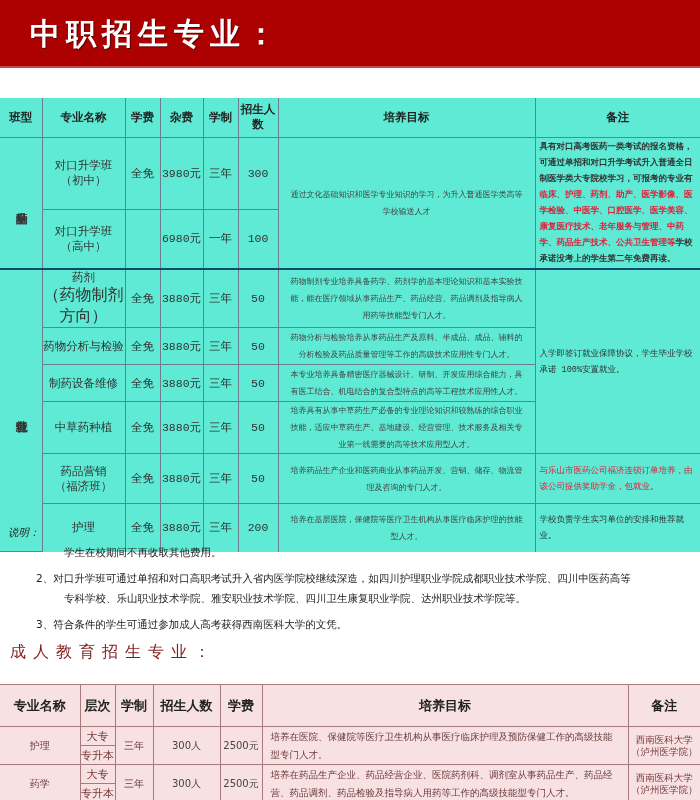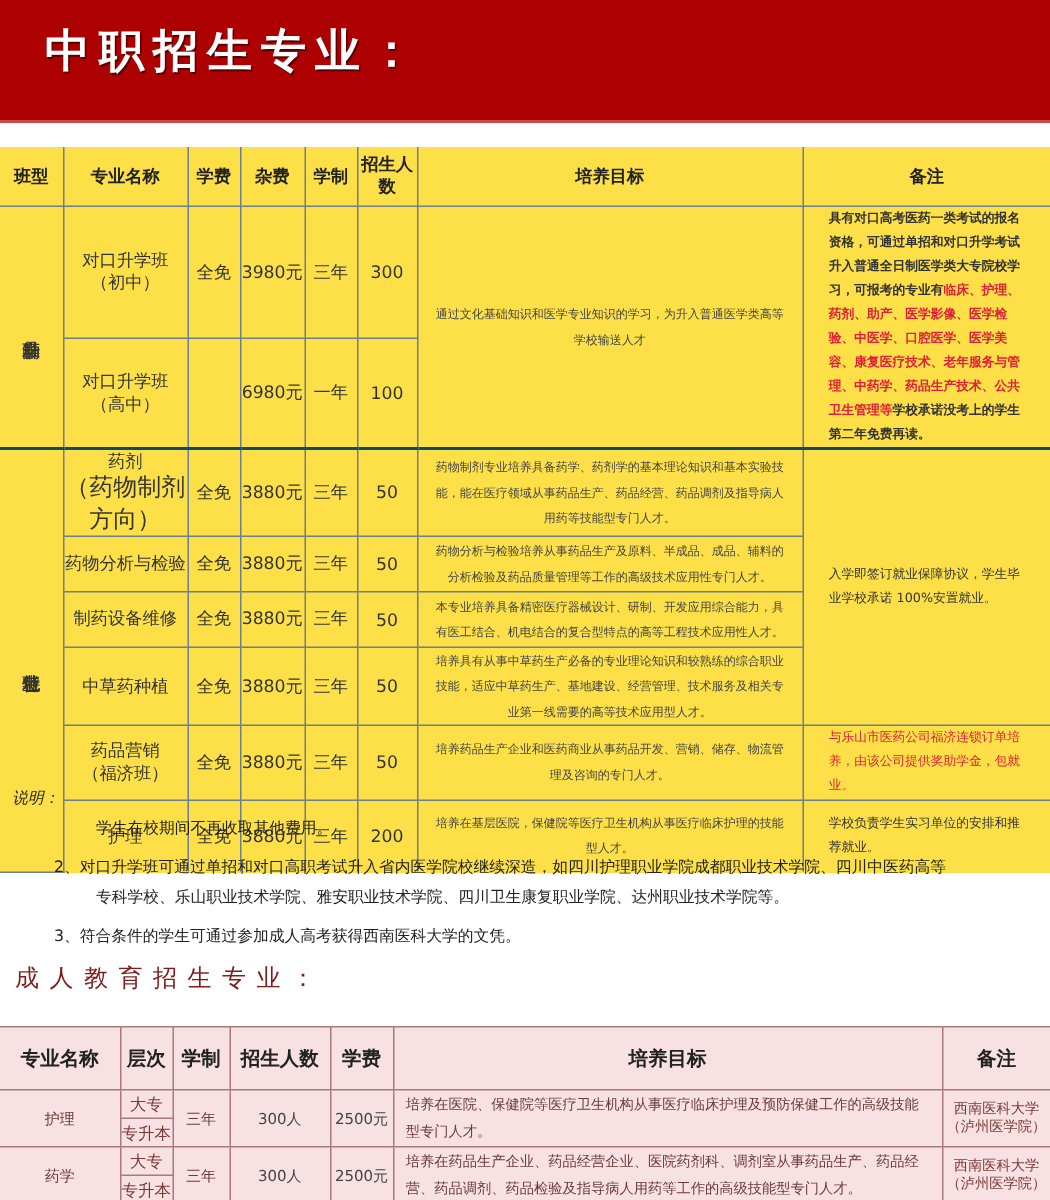--- a/index.html
+++ b/index.html
@@ -1,47 +1,48 @@
 <!DOCTYPE html>
 <html><head>
 <meta charset="utf-8">
 <style>
   * { box-sizing: border-box; margin: 0; padding: 0; }
   html, body { width: 700px; height: 800px; overflow: hidden; background: #ffffff; }
   body { font-family: "DejaVu Sans", sans-serif; color: #333; position: relative; }
 
   .banner {
-    position: absolute; left: 0; top: 0; width: 700px; height: 82px;
+    position: absolute; left: 0; top: 0; width: 700px; height: 68px;
     background: #ad0000; border-bottom: 2px solid #c84a4a;
   }
   .banner-title {
     position: absolute; left: 30px; top: 14px;
     font-family: "DejaVu Serif", serif; font-weight: bold;
     font-size: 30px; color: #ffffff; letter-spacing: 6px;
     text-shadow: 1px 1px 0 #5a0000;
   }
 
   
   .t1 {
     position: absolute; left: 0; top: 98px; width: 700px;
     border-collapse: collapse; table-layout: fixed;
-    background: #fde047;
+    background: #5eead4;
+    font-family: Liberation Mono, monospace;
   }
   .t1 td, .t1 th {
     border: 1px solid #6b7f90; text-align: center; vertical-align: middle;
     font-size: 11.5px; color: #333;
   }
   .t1 th { font-weight: bold; font-size: 11.5px; height: 39px; color: #222; }
   .t1 tr:first-child th { border-top: none; }
   .t1 td:first-child, .t1 th:first-child { border-left: none; }
   .t1 td:last-child, .t1 th:last-child { border-right: none; }
   .t1 tr:last-child td { border-bottom: none; }
   .t1 .goal { font-size: 8px; text-align: center; padding: 0 10px; line-height: 17px; color: #444; }
   .t1 .goal.center { text-align: center; }
-  .t1 .note { font-size: 8.5px; text-align: left; padding: 0 17px; line-height: 16px; color: #333; font-weight: bold; }
+  .t1 .note { font-size: 8.5px; text-align: left; padding: 0 4px; line-height: 16px; color: #333; font-weight: bold; }
   .t1 .red { color: #e0203a; }
   .vert { writing-mode: vertical-rl; text-orientation: upright; letter-spacing: 0px; font-size: 12px; line-height: 14px; margin: 0 auto; }
   .sep-strong td { border-top: 2px solid #0c4a6e; }
 
   .remarks {
     position: absolute; left: 8px; top: 522px; width: 700px;
     font-size: 10.5px; color: #222; line-height: 20px;
   }
   .remarks .row { display: flex; }
   .remarks .lbl { width: 28px; flex: none; font-style: italic; }

